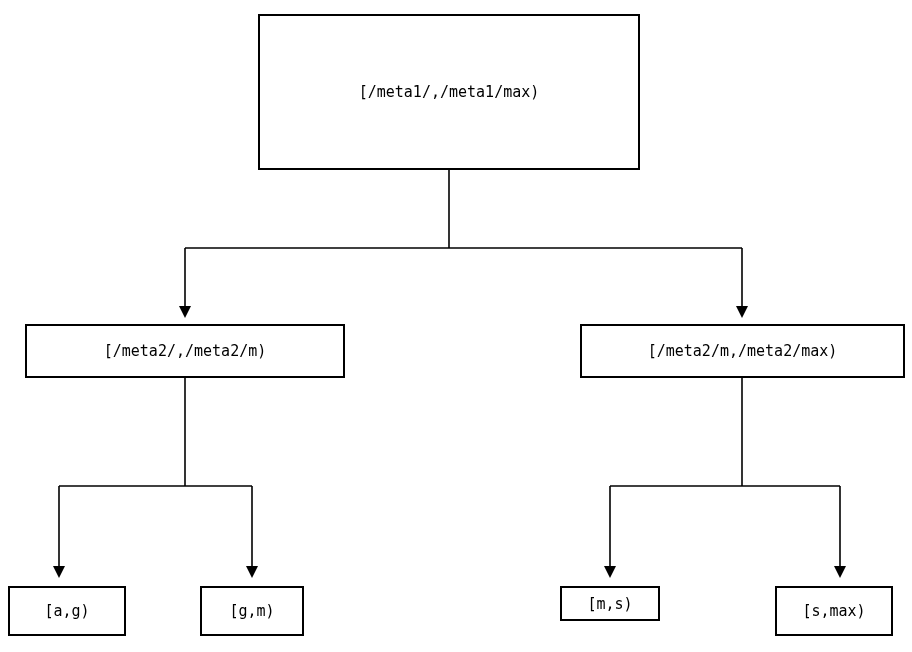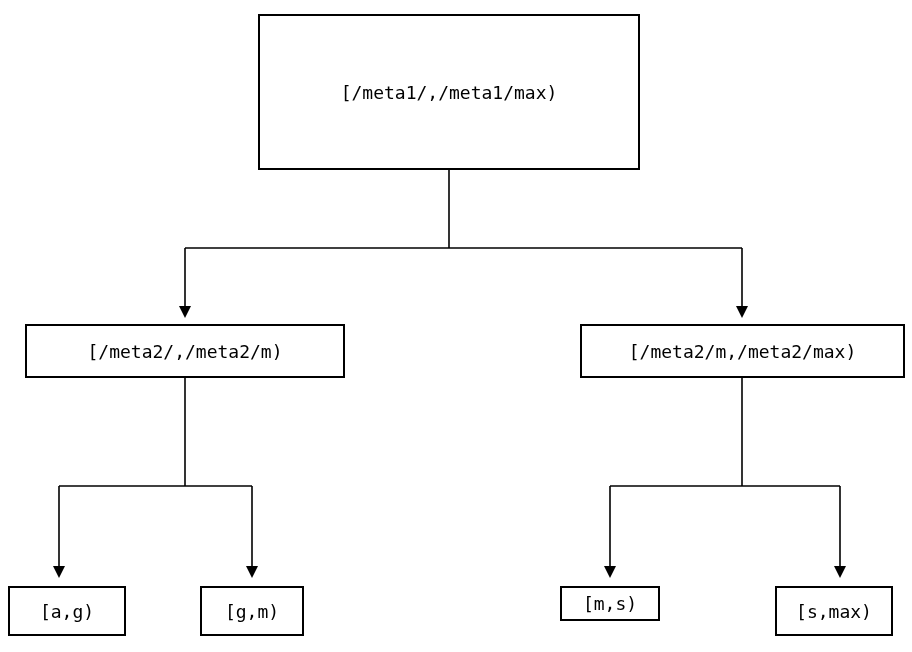--- a/index.html
+++ b/index.html
@@ -24,21 +24,21 @@
     pointer-events: none;
   }
   .node {
     position: absolute;
     box-sizing: border-box;
     border: 2px solid #000000;
     background: #ffffff;
     display: flex;
     align-items: center;
     justify-content: center;
-    font-size: 18px;
+    font-size: 15px;
     color: #000000;
     white-space: nowrap;
   }
   .node-root   { left: 258px; top: 14px;  width: 382px; height: 156px; }
   .node-left   { left: 25px;  top: 324px; width: 320px; height: 54px; }
   .node-right  { left: 580px; top: 324px; width: 325px; height: 54px; }
   .node-leaf-ag   { left: 8px;   top: 586px; width: 118px; height: 50px; }
   .node-leaf-gm   { left: 200px; top: 586px; width: 104px; height: 50px; text-align: center; }
   .node-leaf-ms   { left: 560px; top: 586px; width: 100px; height: 35px; }
   .node-leaf-smax { left: 775px; top: 586px; width: 118px; height: 50px; }

